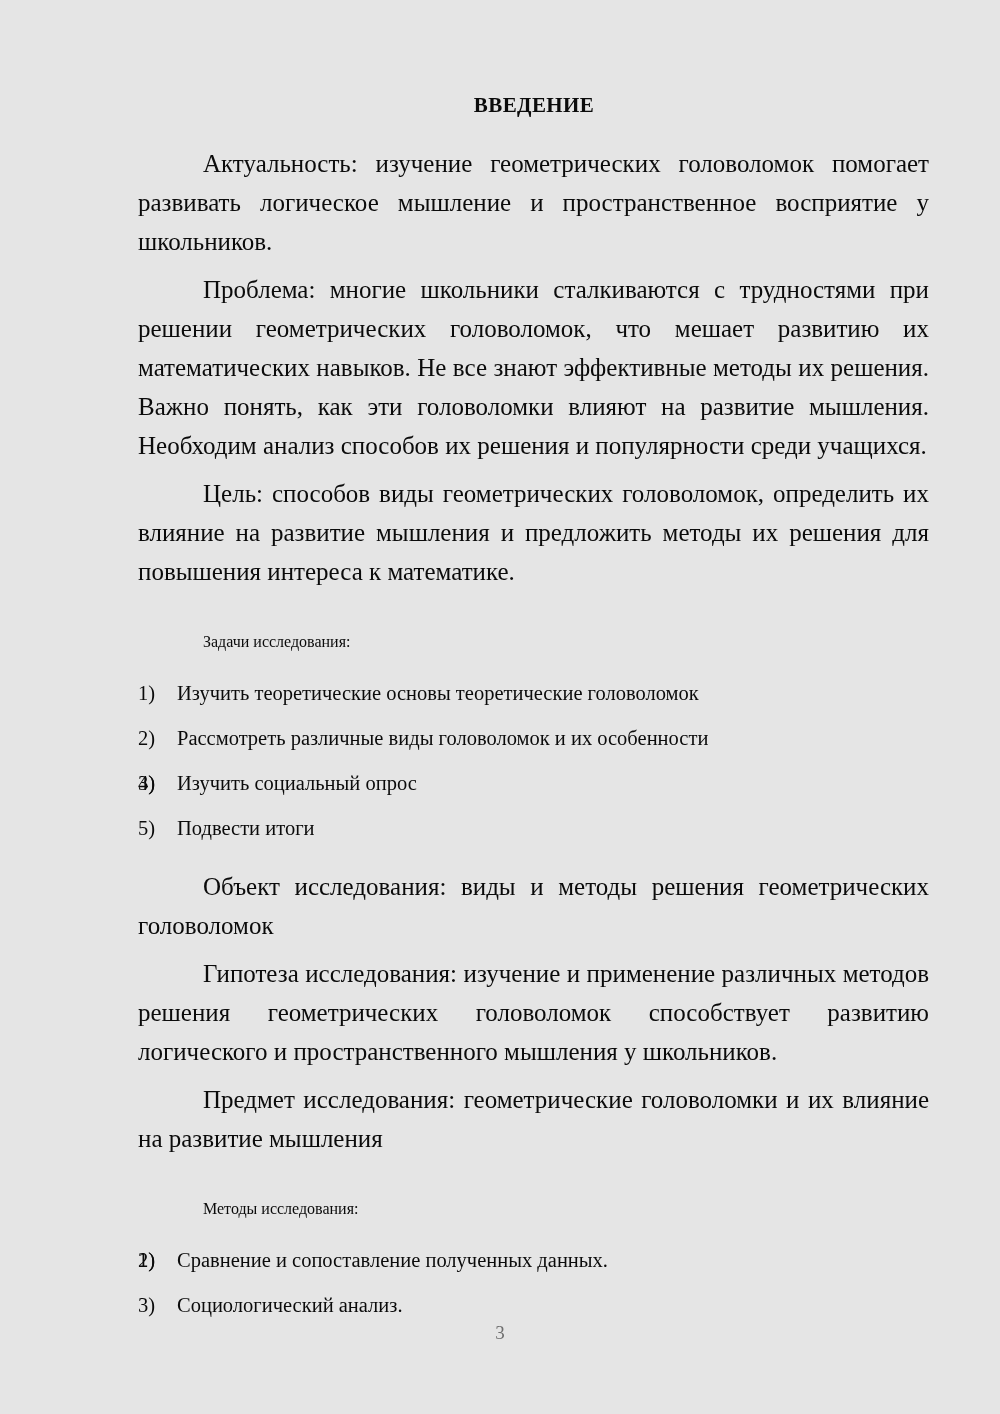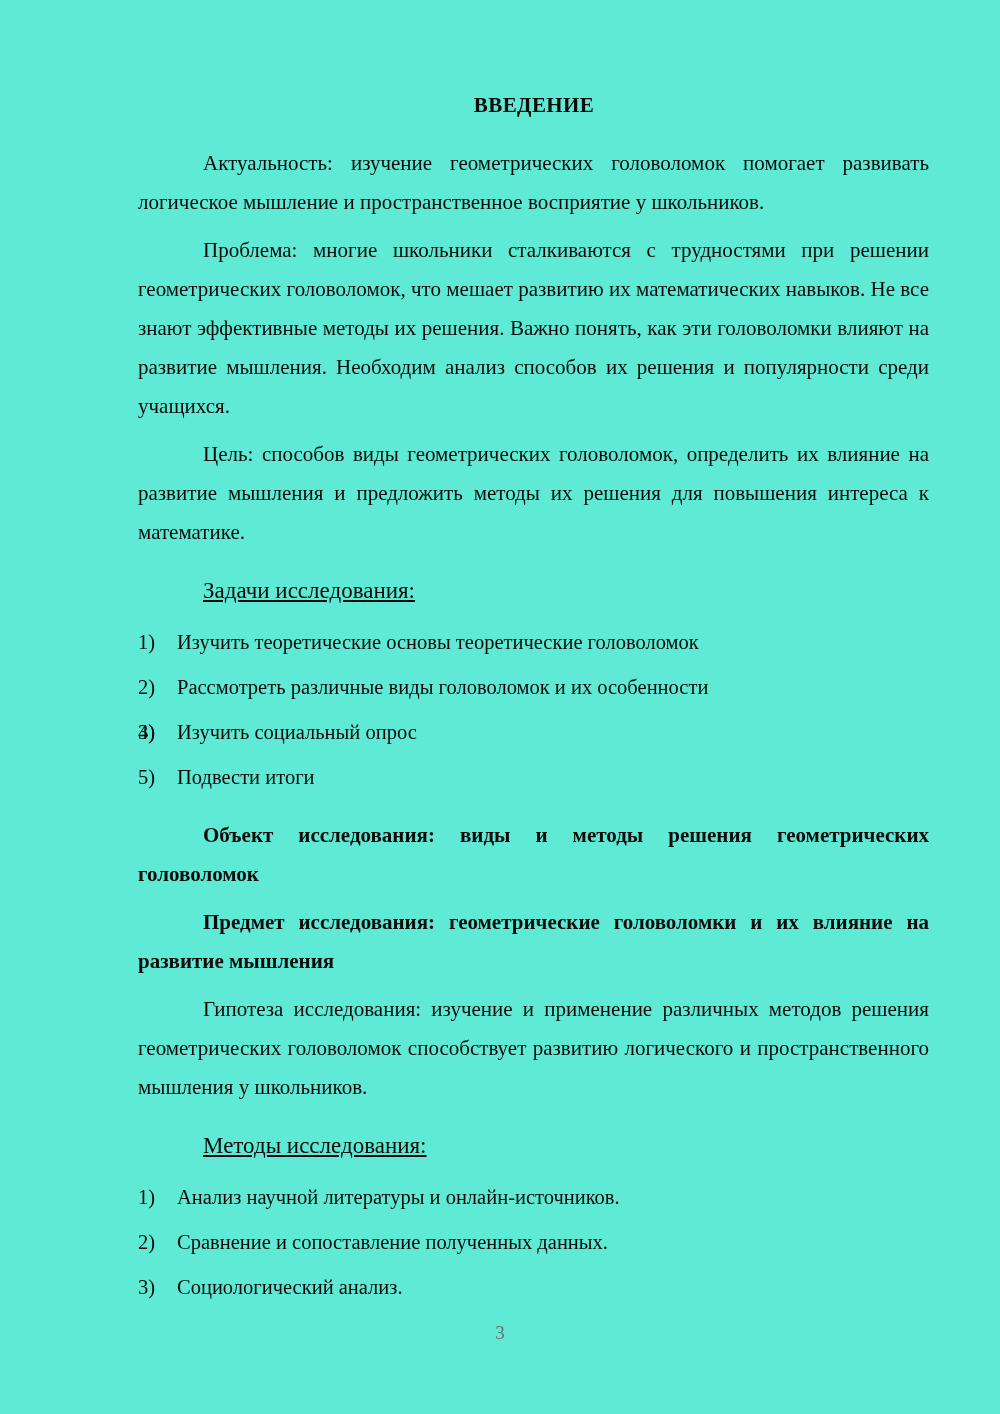--- a/index.html
+++ b/index.html
@@ -16,66 +16,64 @@
     color: #0b0b0b;
     overflow: hidden;
   }
 
   .page {
     position: absolute;
     left: 0;
     top: 0;
     width: 1000px;
     height: 1414px;
-    background: #5eead4;
+    background: #e5e5e5;
   }
 
   .content {
     position: absolute;
     left: 138px;
     top: 92px;
     width: 792px;
   }
 
   .doc-heading {
     font-size: 21px;
     font-weight: bold;
     text-align: center;
     letter-spacing: 0.4px;
     margin: 0 0 26px 0;
     line-height: 1.25;
   }
 
   .para {
-    font-size: 21px;
+    font-size: 25px;
     line-height: 39px;
     text-align: justify;
     text-justify: inter-word;
     text-indent: 65px;
     margin: 0 1px 9px 0;
     hyphens: none;
   }
 
   .para:last-child {
     margin-bottom: 0;
   }
 
   
   .para.left-last {
     text-align-last: left;
-    font-weight: bold;
   }
 
   .list-label {
-    font-size: 23px;
+    font-size: 16px;
     line-height: 39px;
     text-indent: 65px;
     text-align: left;
-    margin: 4px 0 10px 0;
-    text-decoration: underline;
+    margin: 16px 0 10px 0;
   }
 
   .num-list {
     list-style: none;
     margin: 0 0 10px 0;
     padding: 0;
   }
 
   .num-list li {
     font-size: 20.5px;
@@ -142,32 +140,31 @@
       <li>
         <span class="marker">5)</span>
         <span>Подвести итоги</span>
       </li>
     </ol>
 
     <div class="spacer-sm"></div>
 
     <p class="para left-last">Объект исследования: виды и методы решения геометрических головоломок</p>
 
+    <p class="para">Гипотеза исследования: изучение и применение различных методов решения геометрических головоломок способствует развитию логического и пространственного мышления у школьников.</p>
+
     <p class="para left-last">Предмет исследования: геометрические головоломки и их влияние на развитие мышления</p>
-
-    <p class="para">Гипотеза исследования: изучение и применение различных методов решения геометрических головоломок способствует развитию логического и пространственного мышления у школьников.</p>
 
     <div class="spacer-sm"></div>
 
     <p class="list-label">Методы исследования:</p>
 
     <ol class="num-list">
       <li>
         <span class="marker">1)</span>
-        <span>Анализ научной литературы и онлайн-источников.</span>
       </li>
       <li>
         <span class="marker">2)</span>
         <span>Сравнение и сопоставление полученных данных.</span>
       </li>
       <li>
         <span class="marker">3)</span>
         <span>Социологический анализ.</span>
       </li>
     </ol>

